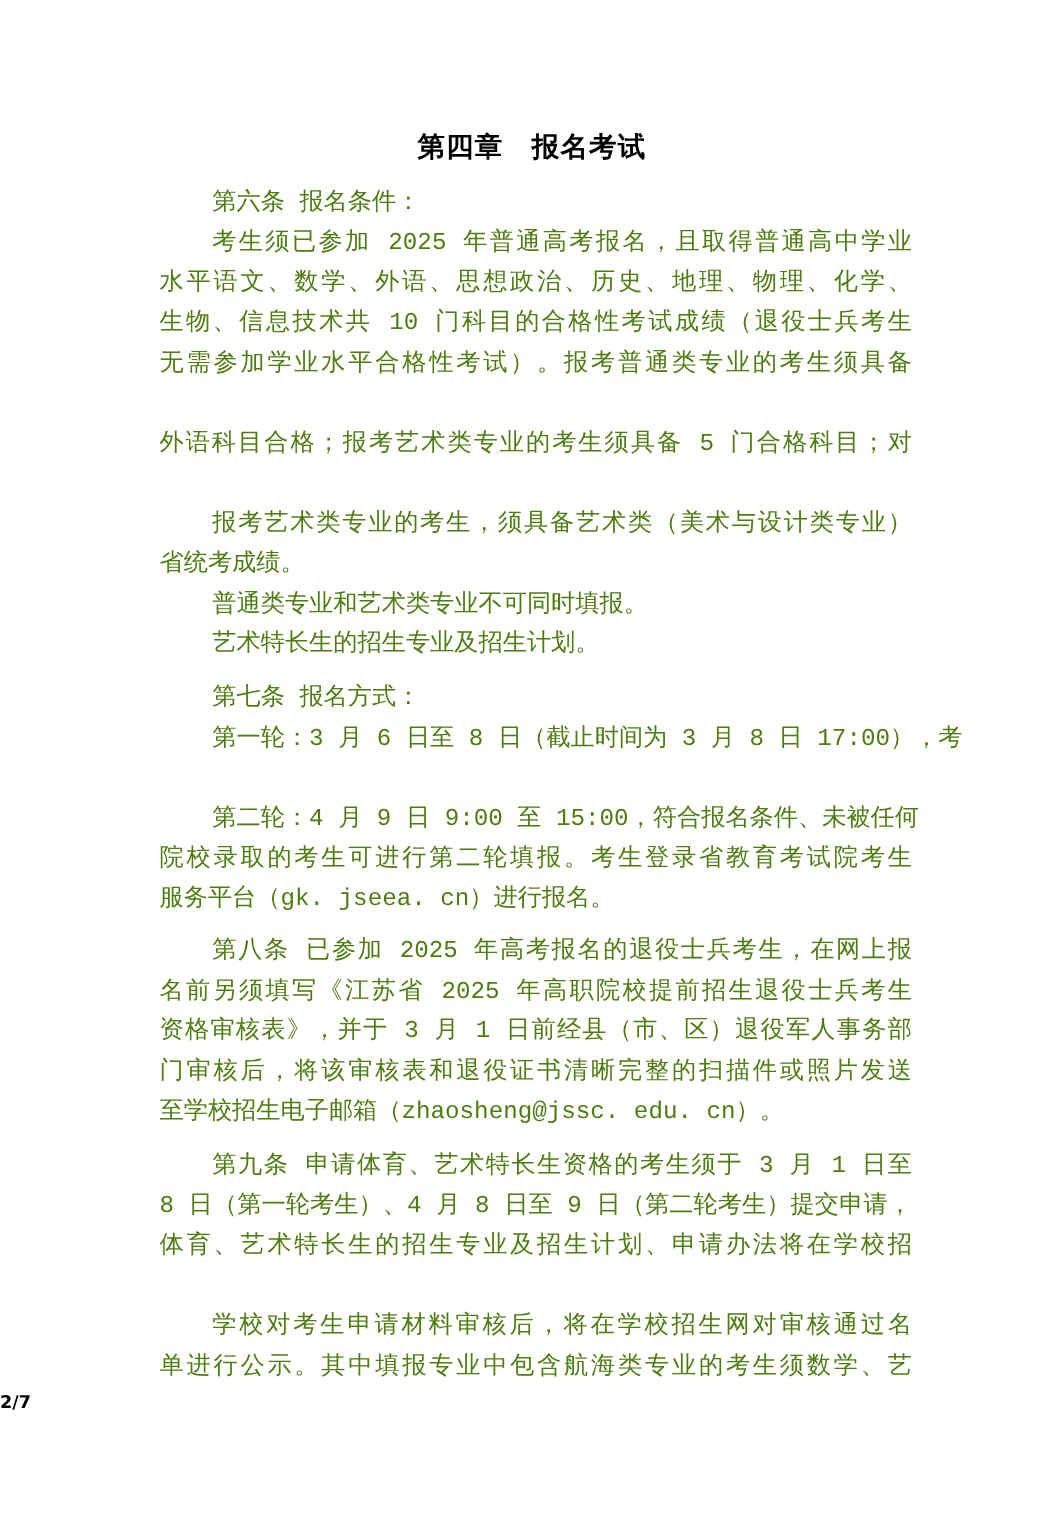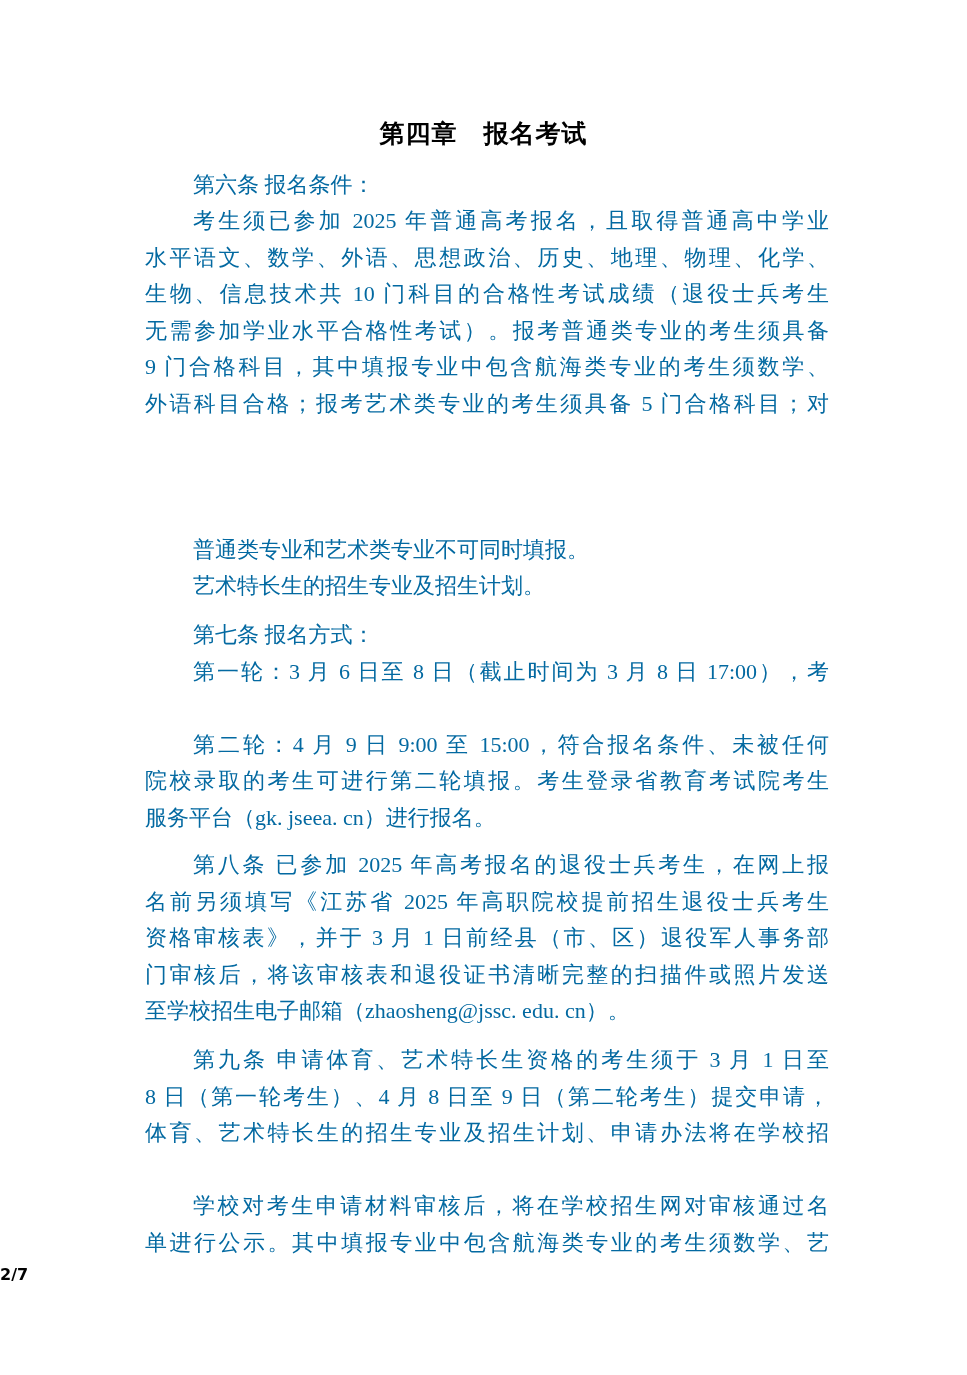--- a/index.html
+++ b/index.html
@@ -5,21 +5,21 @@
     html, body { margin: 0; padding: 0; background: #ffffff; }
     body { width: 967px; height: 1375px; position: relative; overflow: hidden; }
     .page { position: absolute; left: 0; top: 0; width: 967px; height: 1216px; background: #fff; }
     .title {
       position: absolute; left: 0; width: 967px; top: 117px; text-align: center;
       font-family: "DejaVu Sans", sans-serif; font-weight: bold; font-size: 25px;
       color: #000; letter-spacing: 1px; white-space: pre;
     }
     .line {
       position: absolute; left: 145px; width: 684px;
-      font-family: Liberation Serif, serif; font-size: 22px; color: #0369a1;
+      font-family: Liberation Mono, monospace; font-size: 22px; color: #4d7c0f;
       white-space: nowrap; text-align: justify; text-align-last: justify;
       height: 30px; line-height: 30px;
     }
     .line.indent { left: 193px; width: 636px; }
     .line.last { text-align-last: left; }
     .footer {
       position: absolute; left: 0; width: 967px; top: 1265px; text-align: left;
       font-family: "DejaVu Sans", sans-serif; font-weight: bold; font-size: 16px; color: #000;
     }
   </style>
@@ -27,22 +27,23 @@
 <body>
 
 <div class="page">
   <div class="title">第四章　报名考试</div>
 
   <div class="line indent last" style="top:170px">第六条 报名条件：</div>
   <div class="line indent" style="top:206px">考生须已参加 2025 年普通高考报名，且取得普通高中学业</div>
   <div class="line" style="top:243px">水平语文、数学、外语、思想政治、历史、地理、物理、化学、</div>
   <div class="line" style="top:279px">生物、信息技术共 10 门科目的合格性考试成绩（退役士兵考生</div>
   <div class="line" style="top:316px">无需参加学业水平合格性考试）。报考普通类专业的考生须具备</div>
-  <div class="line" style="top:352px">9 门合格科目，其中填报专业中包含航海类专业的考生须数学、</div>
   <div class="line" style="top:389px">外语科目合格；报考艺术类专业的考生须具备 5 门合格科目；对</div>
+  <div class="line indent" style="top:462px">报考艺术类专业的考生，须具备艺术类（美术与设计类专业）</div>
+  <div class="line last" style="top:498px">省统考成绩。</div>
   <div class="line indent last" style="top:535px">普通类专业和艺术类专业不可同时填报。</div>
   <div class="line indent last" style="top:571px">艺术特长生的招生专业及招生计划。</div>
 
   <div class="line indent last" style="top:620px">第七条 报名方式：</div>
   <div class="line indent" style="top:657px">第一轮：3 月 6 日至 8 日（截止时间为 3 月 8 日 17:00），考</div>
   <div class="line indent" style="top:730px">第二轮：4 月 9 日 9:00 至 15:00，符合报名条件、未被任何</div>
   <div class="line" style="top:766px">院校录取的考生可进行第二轮填报。考生登录省教育考试院考生</div>
   <div class="line last" style="top:803px">服务平台（gk. jseea. cn）进行报名。</div>
 
   <div class="line indent" style="top:850px">第八条 已参加 2025 年高考报名的退役士兵考生，在网上报</div>

